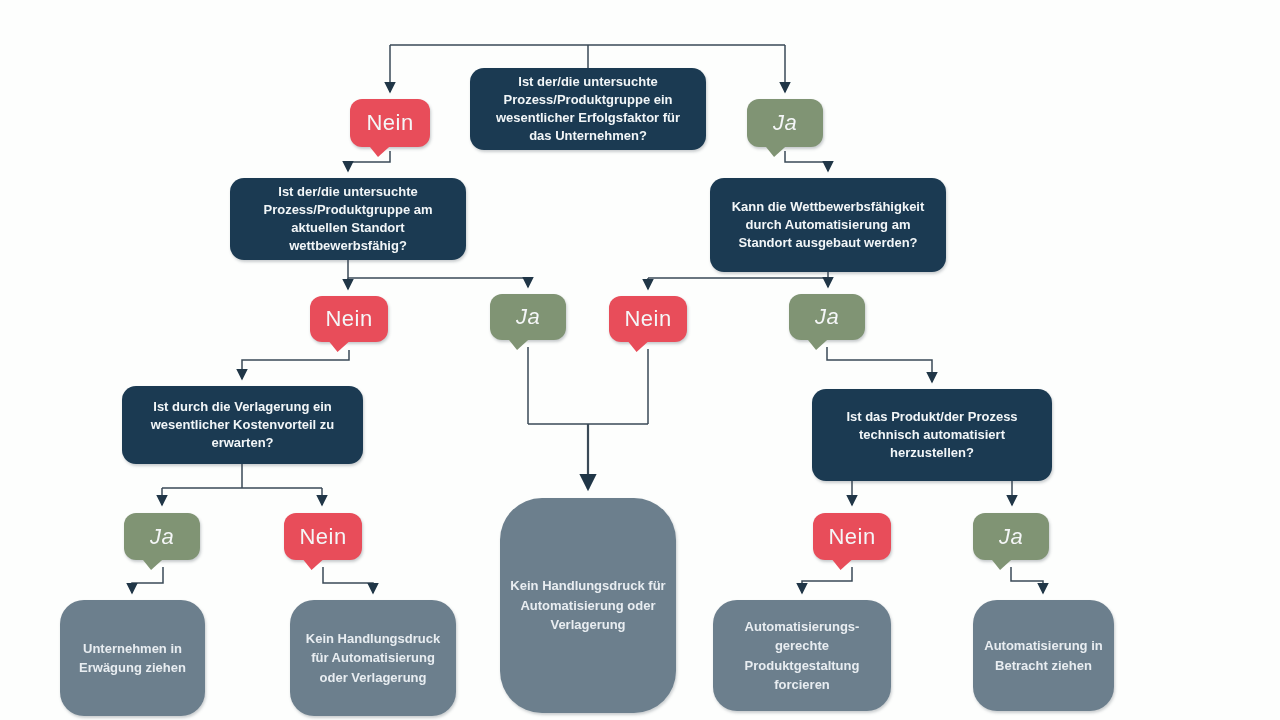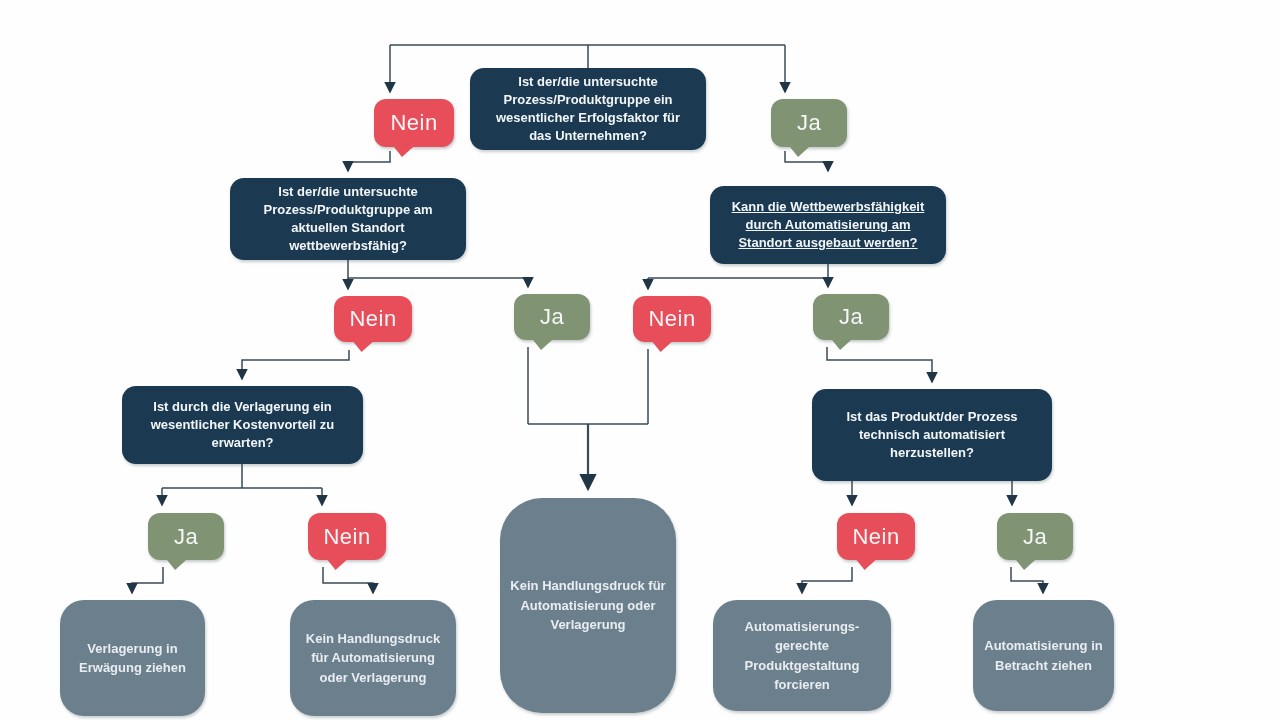--- a/index.html
+++ b/index.html
@@ -41,32 +41,31 @@
     color:var(--result-text,#e8edf1);
     box-shadow:1px 2px 3px rgba(70,80,90,.28);
   }
   .result.big{border-radius:42px;}
   .badge{
     border-radius:12px;
     font-size:22px;font-weight:400;
     letter-spacing:.5px;
     color:var(--badge-text,#f4f6f7);
     box-shadow:1px 2px 3px rgba(70,80,90,.3);
-    margin-left:24px;
   }
   .badge::after{
     content:"";
     position:absolute;
     bottom:-10px;left:24%;
     width:21px;height:11px;
     background:inherit;
     clip-path:polygon(0 0,100% 0,42% 100%);
   }
   .badge.no{background:var(--no-bg,#e84d5a);}
-  .badge.yes{background:var(--yes-bg,#809474);}
+  .badge.yes{background:var(--yes-bg,#809474);font-style:italic;}
 </style>
 </head>
 <body>
 
 <div class="stage">
 
   <svg class="connectors" width="1280" height="720" viewBox="0 0 1280 720">
     <defs>
       <marker id="arrow" markerWidth="9" markerHeight="9" refX="7" refY="4" orient="auto">
         <path d="M0,0 L8,4 L0,8 z" fill="#203647" stroke="none"></path>
@@ -111,21 +110,21 @@
       <path d="M1011 567 V581 H1043 V593" marker-end="url(#arrow)"></path>
     </g>
   </svg>
 
   <div class="node question" style="left:470px;top:68px;width:236px;height:82px;">
     <span>Ist der/die untersuchte Prozess/Produktgruppe ein wesentlicher Erfolgsfaktor für das Unternehmen?</span>
   </div>
   <div class="node question" style="left:230px;top:178px;width:236px;height:82px;">
     <span>Ist der/die untersuchte Prozess/Produktgruppe am aktuellen Standort wettbewerbsfähig?</span>
   </div>
-  <div class="node question" style="left:710px;top:186px;width:236px;height:78px;text-decoration:underline;">
+  <div class="node question" style="left:710px;top:178px;width:236px;height:94px;">
     <span>Kann die Wettbewerbsfähigkeit durch Automatisierung am Standort ausgebaut werden?</span>
   </div>
   <div class="node question" style="left:122px;top:386px;width:241px;height:78px;text-align:center;">
     <span>Ist durch die Verlagerung ein wesentlicher Kostenvorteil zu erwarten?</span>
   </div>
   <div class="node question" style="left:812px;top:389px;width:240px;height:92px;">
     <span>Ist das Produkt/der Prozess technisch automatisiert herzustellen?</span>
   </div>
 
   <div class="node badge no" style="left:350px;top:99px;width:80px;height:48px;">
@@ -155,21 +154,21 @@
     <span>Nein</span>
   </div>
   <div class="node badge no" style="left:813px;top:513px;width:78px;height:47px;">
     <span>Nein</span>
   </div>
   <div class="node badge yes" style="left:973px;top:513px;width:76px;height:47px;">
     <span>Ja</span>
   </div>
 
   <div class="node result" style="left:60px;top:600px;width:145px;height:116px;">
-    <span>Verlagerung in Erwägung ziehen</span>
+    <span>Unternehmen in Erwägung ziehen</span>
   </div>
   <div class="node result" style="left:290px;top:600px;width:166px;height:116px;">
     <span>Kein Handlungsdruck für Automatisierung oder Verlagerung</span>
   </div>
   <div class="node result big" style="left:500px;top:498px;width:176px;height:215px;">
     <span>Kein Handlungsdruck für Automatisierung oder Verlagerung</span>
   </div>
   <div class="node result" style="left:973px;top:600px;width:141px;height:111px;">
     <span>Automatisierung in Betracht ziehen</span>
   </div>

